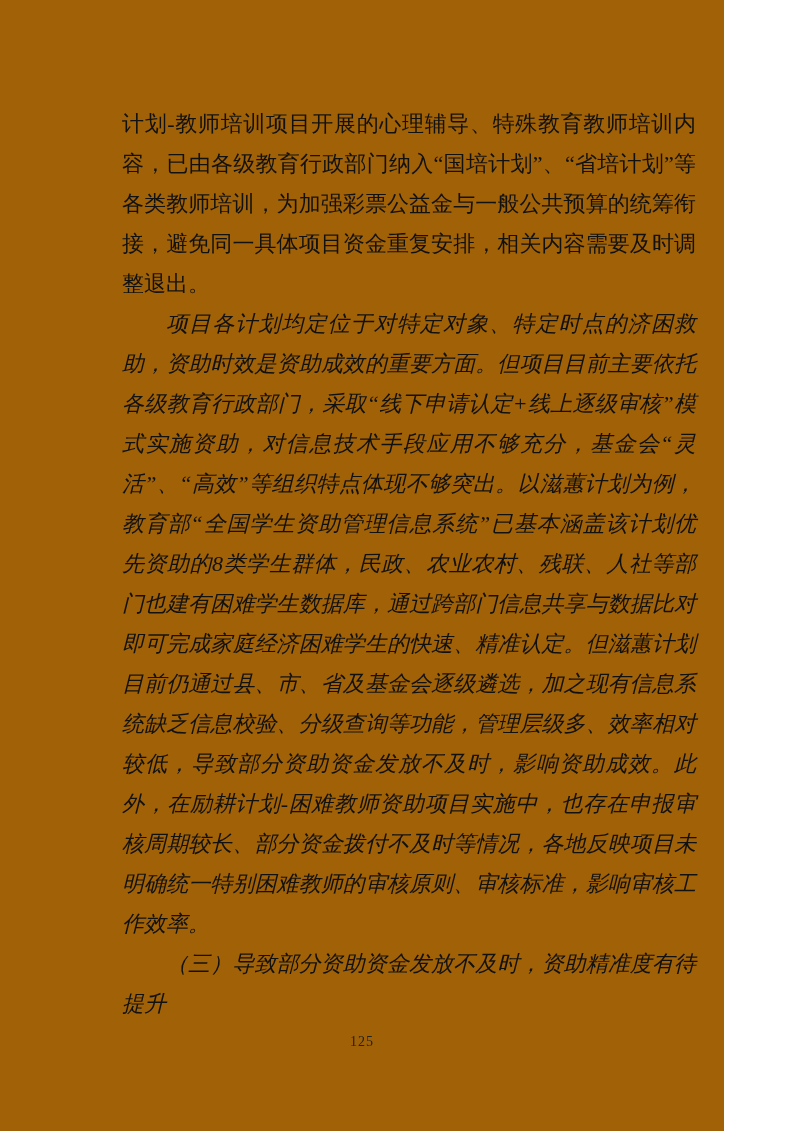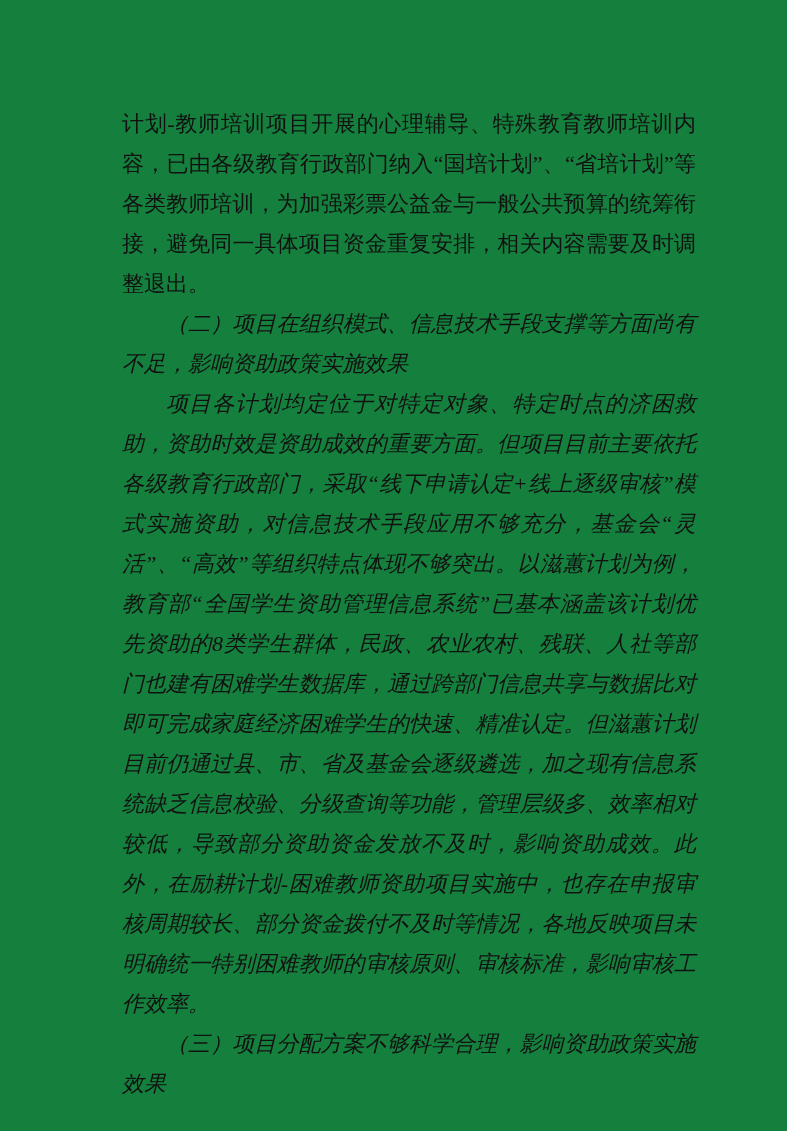--- a/index.html
+++ b/index.html
@@ -2,23 +2,23 @@
 <html lang="zh"><head>
 <meta charset="utf-8">
 <style>
   html, body {
     margin: 0;
     padding: 0;
     background: #ffffff;
   }
   .page {
     position: relative;
-    width: 787px;
+    width: 724px;
     height: 1131px;
-    background: #15803d;
+    background: #a16207;
     overflow: hidden;
     font-family: "Liberation Serif", "DejaVu Serif", serif;
     color: #111111;
   }
   .content {
     position: absolute;
     top: 104px;
     left: 122px;
     width: 574px;
     font-size: 22px;
@@ -53,17 +53,17 @@
     color: #222222;
     letter-spacing: 1px;
   }
 </style>
 </head>
 <body>
 
 <div class="page">
   <div class="content">
     <p class="para-flush">计划-教师培训项目开展的心理辅导、特殊教育教师培训内容，已由各级教育行政部门纳入“国培计划”、“省培计划”等各类教师培训，为加强彩票公益金与一般公共预算的统筹衔接，避免同一具体项目资金重复安排，相关内容需要及时调整退出。</p>
-    <p class="section-heading">（二）项目在组织模式、信息技术手段支撑等方面尚有不足，影响资助政策实施效果</p>
     <p class="para-indent">项目各计划均定位于对特定对象、特定时点的济困救助，资助时效是资助成效的重要方面。但项目目前主要依托各级教育行政部门，采取“线下申请认定+线上逐级审核”模式实施资助，对信息技术手段应用不够充分，基金会“灵活”、“高效”等组织特点体现不够突出。以滋蕙计划为例，教育部“全国学生资助管理信息系统”已基本涵盖该计划优先资助的8类学生群体，民政、农业农村、残联、人社等部门也建有困难学生数据库，通过跨部门信息共享与数据比对即可完成家庭经济困难学生的快速、精准认定。但滋蕙计划目前仍通过县、市、省及基金会逐级遴选，加之现有信息系统缺乏信息校验、分级查询等功能，管理层级多、效率相对较低，导致部分资助资金发放不及时，影响资助成效。此外，在励耕计划-困难教师资助项目实施中，也存在申报审核周期较长、部分资金拨付不及时等情况，各地反映项目未明确统一特别困难教师的审核原则、审核标准，影响审核工作效率。</p>
-    <p class="section-heading">（三）项目分配方案不够科学合理，影响资助政策实施效果</p>
+    <p class="section-heading">（三）导致部分资助资金发放不及时，资助精准度有待提升</p>
   </div>
+  <div class="footer">125</div>
 </div>
 
 </body></html>

